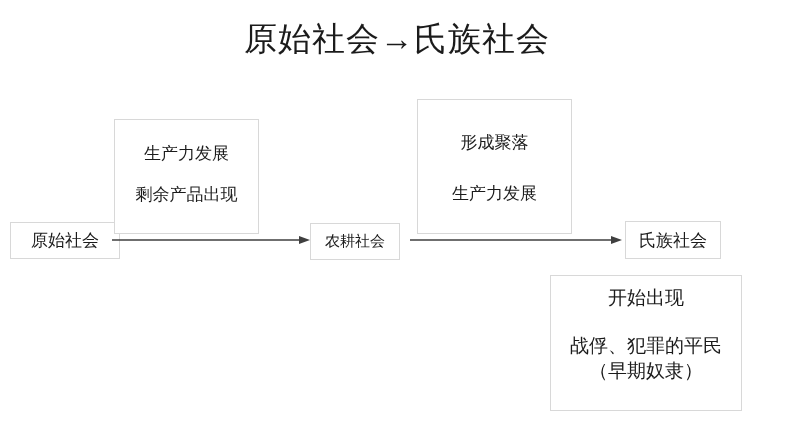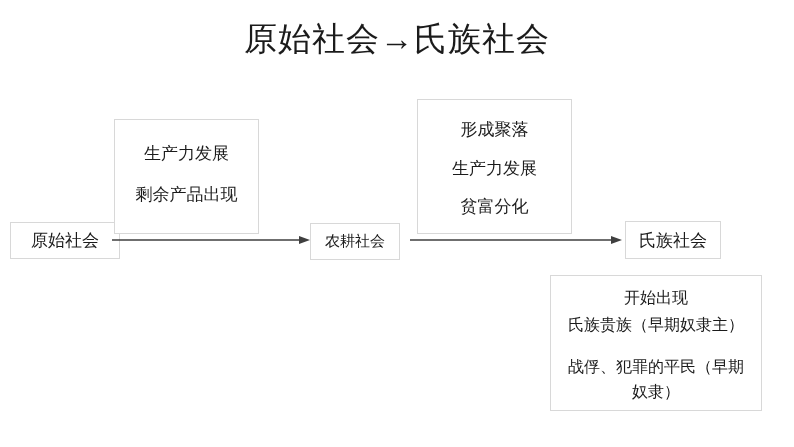--- a/index.html
+++ b/index.html
@@ -76,24 +76,24 @@
 
   #box-settlement {
     left: 417px; top: 99px;   width: 155px; height: 135px;
     font-size: 17px;
     justify-content: space-evenly;
     padding: 6px 4px 10px;
   }
   #box-settlement .line { line-height: 30px; margin-top: 8px; }
 
   #box-classes {
-    left: 550px; top: 275px;  width: 212px; height: 136px;
-    font-size: 16px;
+    left: 550px; top: 275px;  width: 192px; height: 136px;
+    font-size: 19px;
     justify-content: flex-start;
-    padding: 8px 10px 6px;
+    padding: 8px 2px 6px;
   }
   #box-classes .line { line-height: 27px; }
   #box-classes .line.wrap {
     white-space: normal;
     line-height: 25px;
   }
   #box-classes .spacer { height: 22px; }
 
   
   .arrow {
@@ -126,34 +126,32 @@
     </svg>
   </div>
 
   <div class="box" id="box-farming">
     <span class="line">农耕社会</span>
   </div>
 
   <div class="box" id="box-settlement">
     <span class="line">形成聚落</span>
     <span class="line">生产力发展</span>
-    <span class="line">贫富分化</span>
   </div>
 
   <div class="arrow" id="arrow-2">
     <svg width="100%" height="14" viewBox="0 0 212 14" preserveAspectRatio="none">
       <line x1="0" y1="7" x2="204" y2="7" stroke="#3f3f3f" stroke-width="1.3"></line>
       <polygon points="212,7 201,3 201,11" fill="#3f3f3f"></polygon>
     </svg>
   </div>
 
   <div class="box" id="box-clan">
     <span class="line">氏族社会</span>
   </div>
 
   <div class="box" id="box-classes">
     <span class="line">开始出现</span>
-    <span class="line">氏族贵族（早期奴隶主）</span>
     <span class="spacer"></span>
     <span class="line wrap">战俘、犯罪的平民（早期奴隶）</span>
   </div>
 
 </div>
 
 </body></html>

